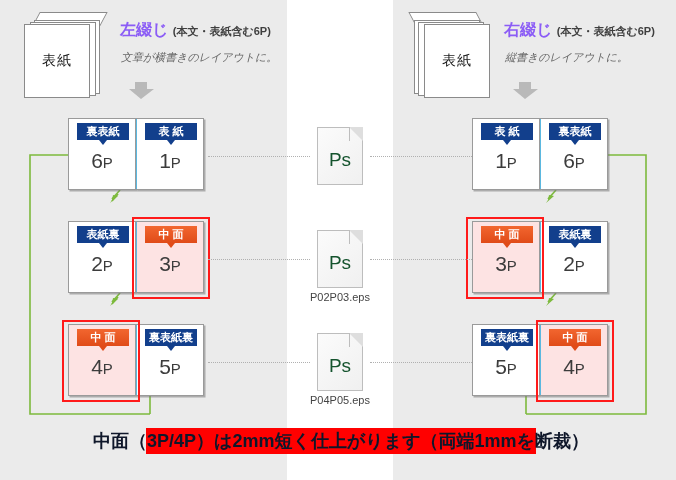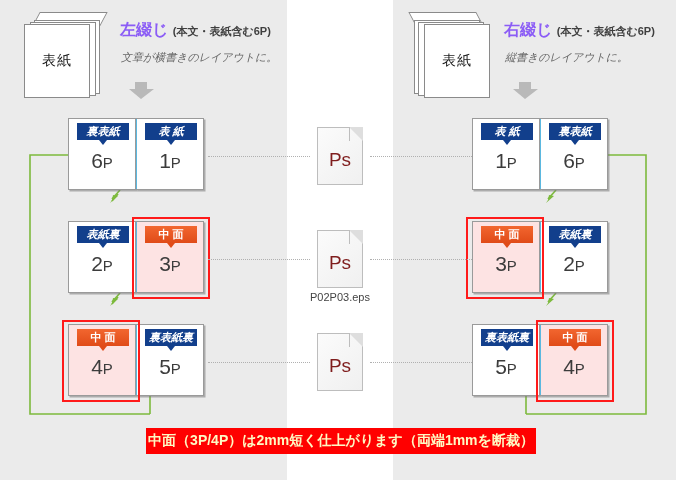--- a/index.html
+++ b/index.html
@@ -38,48 +38,48 @@
   .page.left{left:0;}
   .page.right{left:68px;}
   .page.inner{background:#fde3e3;}
   .page-num{position:absolute;left:0;right:0;top:30px;text-align:center;
             font-size:21px;color:#3c3c3c;letter-spacing:0px;}
   .page-num .pu{font-size:15px;}
 
   .tag{position:absolute;left:8px;top:4px;width:52px;height:17px;
        display:flex;align-items:center;justify-content:center;
        font-size:11px;font-weight:bold;color:#ffffff;letter-spacing:0px;}
-  .tag.navy{background:#123f8c;font-style:italic;}
+  .tag.navy{background:#123f8c;}
   .tag.orange{background:linear-gradient(180deg,#f2662f 0%,#e04b18 100%);}
   .tag .tri{position:absolute;left:50%;margin-left:-4px;bottom:-5px;
        width:0;height:0;border-left:4px solid transparent;border-right:4px solid transparent;}
   .tag.navy .tri{border-top:5px solid #123f8c;}
   .tag.orange .tri{border-top:5px solid #e04b18;}
 
   .red-outline{position:absolute;box-sizing:border-box;border:2px solid #ff1a1a;}
   .gutter{position:absolute;top:1px;width:1px;height:70px;background:#5bb8e0;}
 
   
   .fileicon{position:absolute;width:46px;height:58px;}
   .fi-body{position:absolute;left:0;top:0;width:46px;height:58px;box-sizing:border-box;
       background:linear-gradient(135deg,#fbfbfb 0%,#f0f0f0 100%);
       border:1px solid #bdbdbd;}
   .fi-fold{position:absolute;right:0;top:0;width:0;height:0;
       border-left:14px solid transparent;border-top:14px solid #dedede;}
   .fi-foldline{position:absolute;right:0;top:0;width:14px;height:14px;
       border-left:1px solid #bdbdbd;box-sizing:border-box;}
   .fi-text{position:absolute;left:0;right:0;top:22px;text-align:center;
-      font-size:19px;color:#7f1d1d;font-family:"Liberation Sans",sans-serif;}
+      font-size:19px;color:#14532d;font-family:"Liberation Sans",sans-serif;}
   .fi-name{position:absolute;width:140px;text-align:center;font-size:11px;color:#444;}
 
   .dotted{position:absolute;height:0;border-top:1px dotted #b0b0b0;}
 
   
   .banner{position:absolute;background:#ff0000;display:flex;align-items:center;justify-content:center;}
-  .banner span{color:#fef9c3;font-size:14px;font-weight:bold;letter-spacing:0px;white-space:nowrap;}
+  .banner span{color:#0f172a;font-size:18px;font-weight:bold;letter-spacing:0px;white-space:nowrap;}
 
   svg{position:absolute;left:0;top:0;overflow:visible;}
 </style>
 </head>
 <body>
 
 <div class="root">
 
   <div class="center-band"></div>
 
@@ -294,18 +294,19 @@
     <div class="fi-text">Ps</div>
   </div>
   <div class="fi-name" style="left:270px;top:291px;">P02P03.eps</div>
 
   <div class="fileicon" style="left:317px;top:333px;">
     <div class="fi-body"></div>
     <div class="fi-fold"></div>
     <div class="fi-foldline"></div>
     <div class="fi-text">Ps</div>
   </div>
+  <div class="fi-name" style="left:270px;top:394px;">P04P05.eps</div>
 
   <div class="banner" style="left:146px;top:428px;width:390px;height:26px;">
     <span>中面（3P/4P）は2mm短く仕上がります（両端1mmを断裁）</span>
   </div>
 
 </div>
 
 </body></html>

